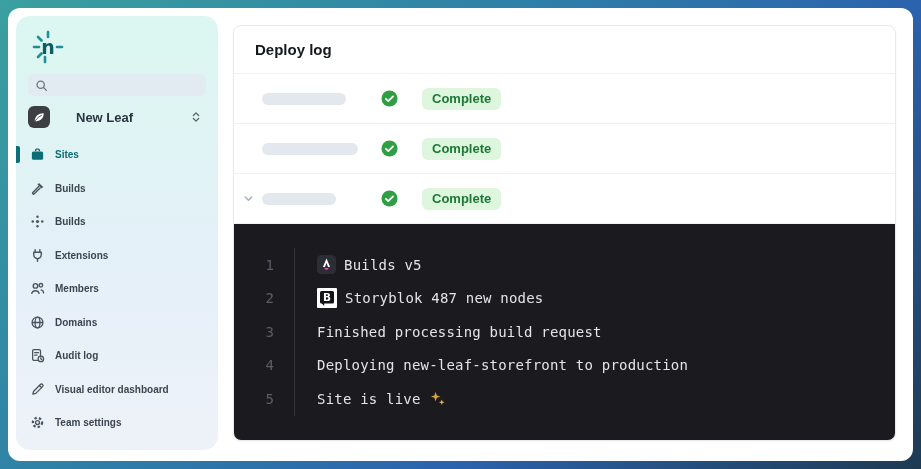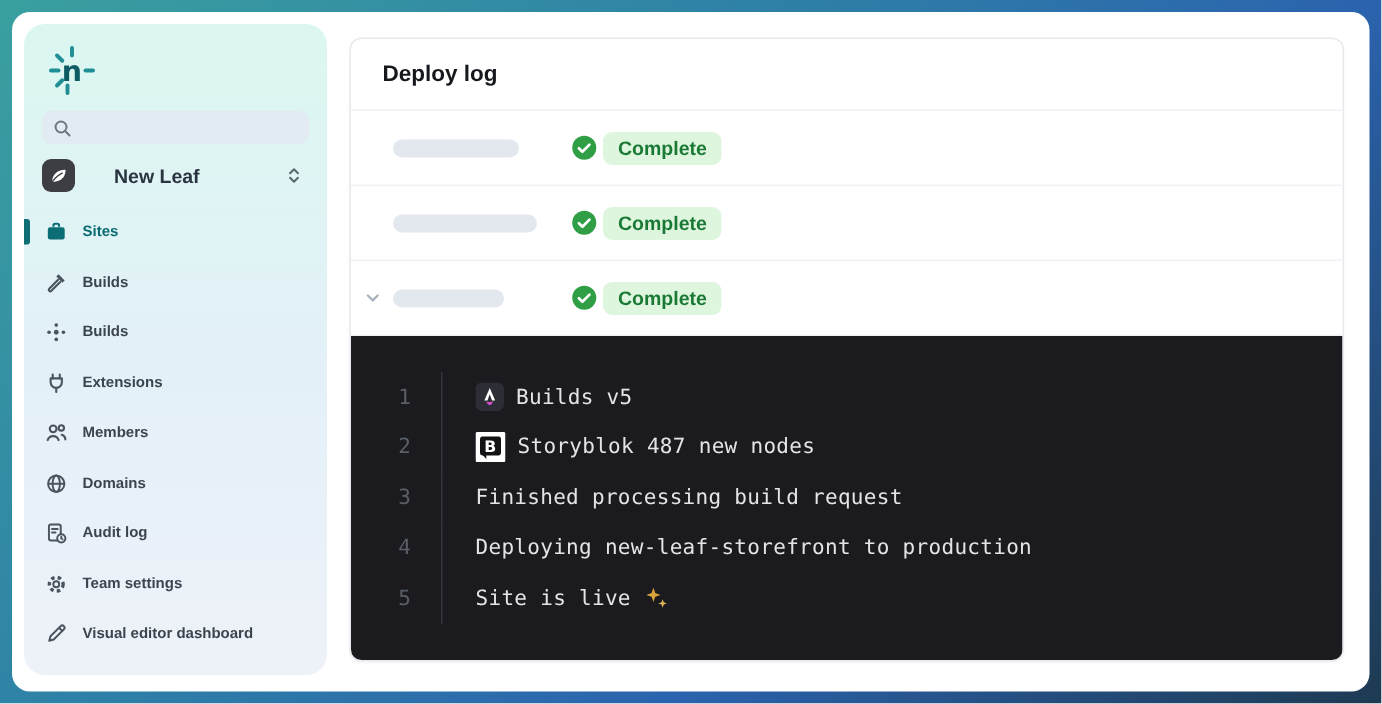--- a/index.html
+++ b/index.html
@@ -58,21 +58,21 @@
     height:48px; flex:0 0 auto; display:flex; align-items:center; padding-left:21px;
     border-bottom:1px solid #eef1f5; font-size:15px; font-weight:700; color:#15181c;
   }
   .deploy-row {
     height:50px; flex:0 0 auto; position:relative; display:flex; align-items:center;
     padding-left:8px; border-bottom:1px solid #eef1f5; background:#fff;
   }
   .row-chevron { width:13px; height:13px; margin-right:7px; display:flex; align-items:center; }
   .skeleton { height:12px; border-radius:6px; background:#e3e8ef; }
   .sk-1 { width:84px; } .sk-2 { width:96px; } .sk-3 { width:74px; }
-  .row-status { position:absolute; left:147px; display:flex; align-items:center; gap:4px; }
+  .row-status { position:absolute; left:147px; display:flex; align-items:center; gap:24px; }
   .badge {
     background:#def5de; color:#1a7a35; font-size:13px; font-weight:700;
     padding:3px 10px; border-radius:6px; line-height:16px;
   }
   
   .terminal {
     flex:1 1 auto; background:#1b1b1f; padding-top:24px;
     font-family:"DejaVu Sans Mono", monospace; font-size:14px;
   }
   .tline { display:flex; align-items:stretch; height:33.5px; }
@@ -211,36 +211,36 @@
               <path d="M5 5h4M5 7.5h2.5"></path>
               <circle cx="11.6" cy="11.6" r="2.9" fill="#eaf1f8"></circle>
               <path d="M11.6 10.4v1.3l.9.6"></path>
             </svg>
           </span>
           <span>Audit log</span>
         </div>
 
         <div class="nav-item">
           <span class="nicon">
+            <svg width="15" height="15" viewBox="0 0 16 16" fill="none" stroke="#4a545e" stroke-width="1.4" stroke-linecap="round" stroke-linejoin="round">
+              <path d="M3 13l.9-3.2 7.2-7.2a1.55 1.55 0 0 1 2.3 2.3L6.2 12.1 3 13z"></path>
+              <path d="M10 3.7l2.3 2.3"></path>
+            </svg>
+          </span>
+          <span>Visual editor dashboard</span>
+        </div>
+
+        <div class="nav-item">
+          <span class="nicon">
             <svg width="15" height="15" viewBox="0 0 16 16" fill="none" stroke="#4a545e">
               <circle cx="8" cy="8" r="2.1" stroke-width="1.4"></circle>
               <circle cx="8" cy="8" r="4.9" stroke-width="2.4" stroke-dasharray="2.5 2.3"></circle>
             </svg>
           </span>
           <span>Team settings</span>
-        </div>
-
-        <div class="nav-item">
-          <span class="nicon">
-            <svg width="15" height="15" viewBox="0 0 16 16" fill="none" stroke="#4a545e" stroke-width="1.4" stroke-linecap="round" stroke-linejoin="round">
-              <path d="M3 13l.9-3.2 7.2-7.2a1.55 1.55 0 0 1 2.3 2.3L6.2 12.1 3 13z"></path>
-              <path d="M10 3.7l2.3 2.3"></path>
-            </svg>
-          </span>
-          <span>Visual editor dashboard</span>
         </div>
 
       </div>
     </div>
 
     <div class="card">
 
       <div class="card-header">
         <span>Deploy log</span>
       </div>

